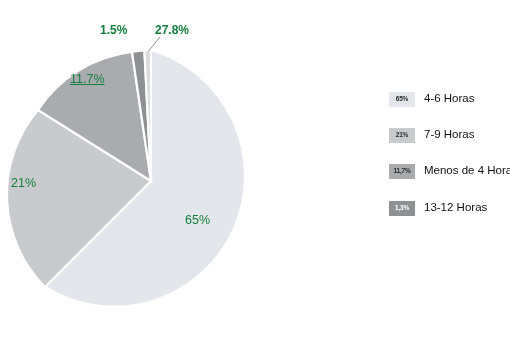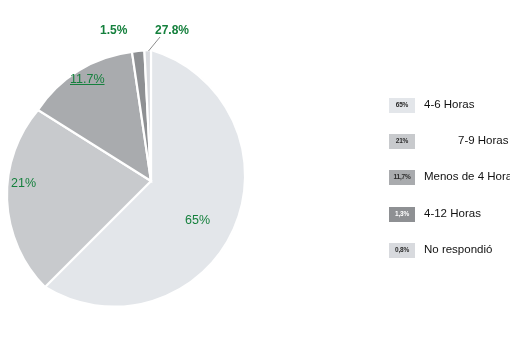--- a/index.html
+++ b/index.html
@@ -55,33 +55,33 @@
   #lbl-65  { left: 185px; top: 213px; }
   #lbl-21  { left: 11px;  top: 176px; }
   #lbl-117 { left: 70px;  top: 72px; text-decoration: underline;  }
   #lbl-15  { left: 100px; top: 23px;  }
   #lbl-08  { left: 155px; top: 23px;  }
 
   
   .legend {
     position: absolute;
     left: 389px;
-    top: 96px;
+    top: 90px;
     width: 121px;
     height: 175px;
   }
   .legend-row {
     position: absolute;
     left: 0;
     height: 18px;
     display: flex;
     align-items: center;
   }
   .legend-row:nth-child(1) { top: 0px;   }
-  .legend-row:nth-child(2) { top: 36px; gap: 34px;  }
+  .legend-row:nth-child(2) { top: 36px;  }
   .legend-row:nth-child(3) { top: 72px;  }
   .legend-row:nth-child(4) { top: 109px; }
   .legend-row:nth-child(5) { top: 145px; }
 
   .legend-swatch {
     width: 26px;
     height: 15px;
     flex: 0 0 26px;
     display: flex;
     align-items: center;
@@ -146,23 +146,19 @@
       <span class="legend-text">7-9 Horas</span>
     </div>
 
     <div class="legend-row">
       <span class="legend-swatch" style="background:#a9abae">11,7%</span>
       <span class="legend-text">Menos de 4 Horas</span>
     </div>
 
     <div class="legend-row">
       <span class="legend-swatch dark-text" style="background:#8e9093">1,3%</span>
-      <span class="legend-text">4-12 Horas</span>
+      <span class="legend-text">13-12 Horas</span>
     </div>
 
-    <div class="legend-row">
-      <span class="legend-swatch" style="background:#d8dade">0,8%</span>
-      <span class="legend-text">No respondió</span>
-    </div>
 
   </div>
 
 </div>
 
 </body></html>

